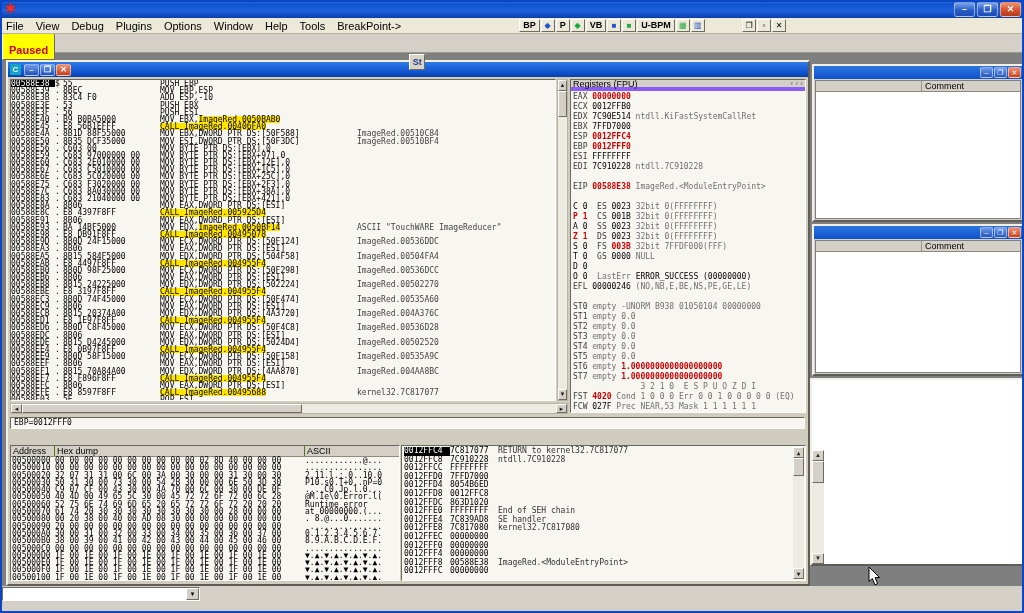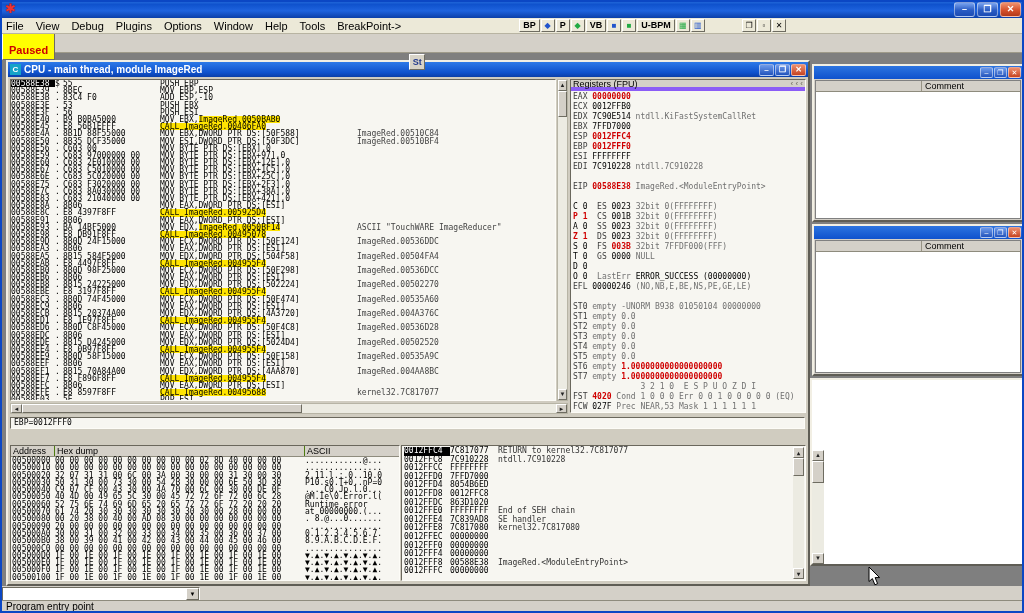--- a/index.html
+++ b/index.html
@@ -237,21 +237,20 @@
       <div class="cscroll vscroll" style="border:none">
         <span class="sbtn su">▲</span>
         <span class="sthumbv" style="top:11px;height:22px"></span>
         <span class="sbtn sd">▼</span>
       </div>
     </div>
 
     <div class="cpu">
       <div class="cputitle">
         <span class="cpuicon">C</span>
-        <span class="cputext">CPU - main thread, module ImageRed</span>
         <span class="ccaps">
           <span class="ccap">–</span>
           <span class="ccap">❐</span>
           <span class="ccap close">✕</span>
         </span>
       </div>
       <div class="cpuclient">
 
         <div class="pane" id="disasm">
             <div class="dline"><span class="da dsel">00588E38</span><span class="dp">$</span><span class="dh">55</span><span class="di"><span>PUSH EBP</span></span><span class="dc"></span></div>
@@ -413,23 +412,20 @@
       </div>
     </div>
 
   </div>
 
   <div class="bottombar">
     <div class="combo">
       <span class="combo-text"></span>
       <span class="combo-btn">▼</span>
     </div>
-    <div class="statusbar">
-      <div class="statuscell">Program entry point</div>
-    </div>
   </div>
 
   <svg class="cursor" width="13" height="21" viewBox="0 0 13 21">
     <path d="M1 1 L1 15.5 L4.4 12.6 L6.9 18.8 L9.6 17.6 L7.1 11.6 L11.6 11.6 Z" fill="#fff" stroke="#000" stroke-width="1"></path>
   </svg>
 
   <div class="frame"></div>
 </div>
 
 </body></html>

